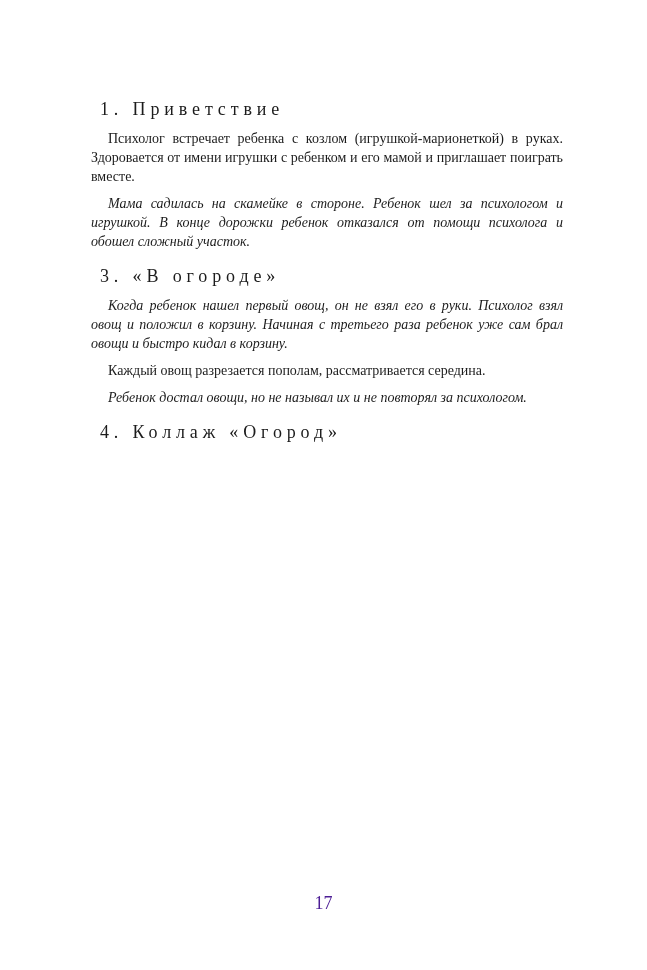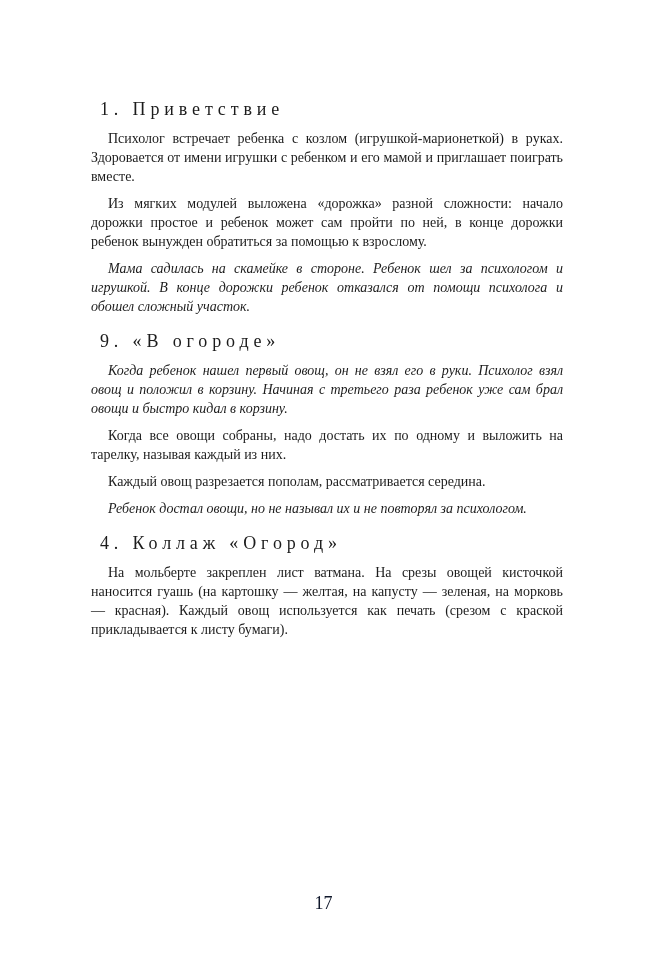--- a/index.html
+++ b/index.html
@@ -44,46 +44,43 @@
   }
   .para.italic { font-style: italic; }
   .page-number {
     position: absolute;
     left: 0;
     right: 0;
     top: 892px;
     text-align: center;
     font-size: 18px;
     line-height: 22px;
-    color: #0f172a;
+    color: #4c1d95;
   }
 </style>
 </head>
 <body>
 
 <div class="page">
 
   <div class="section">
     <h2 class="heading">1. Приветствие</h2>
     <p class="para">Психолог встречает ребенка с козлом (игрушкой-марио­неткой) в руках. Здоровается от имени игрушки с ребенком и его мамой и приглашает поиграть вместе.</p>
   </div>
 
   <div class="section">
-    <p class="para">Из мягких модулей выложена «дорожка» разной слож­ности: начало дорожки простое и ребенок может сам пройти по ней, в конце дорожки ребенок вынужден обратиться за помощью к взрослому.</p>
     <p class="para italic">Мама садилась на скамейке в стороне. Ребенок шел за пси­хологом и игрушкой. В конце дорожки ребенок отказался от помощи психолога и обошел сложный участок.</p>
   </div>
 
   <div class="section">
-    <h2 class="heading">9. «В огороде»</h2>
+    <h2 class="heading">3. «В огороде»</h2>
     <p class="para italic">Когда ребенок нашел первый овощ, он не взял его в руки. Психолог взял овощ и положил в корзину. Начиная с третьего раза ребенок уже сам брал овощи и быстро кидал в корзину.</p>
-    <p class="para">Когда все овощи собраны, надо достать их по одному и выложить на тарелку, называя каждый из них.</p>
     <p class="para">Каждый овощ разрезается пополам, рассматривается середина.</p>
     <p class="para italic">Ребенок достал овощи, но не называл их и не повторял за психологом.</p>
   </div>
 
   <div class="section">
     <h2 class="heading">4. Коллаж «Огород»</h2>
-    <p class="para">На мольберте закреплен лист ватмана. На срезы овощей кисточкой наносится гуашь (на картошку — желтая, на ка­пусту — зеленая, на морковь — красная). Каждый овощ ис­пользуется как печать (срезом с краской прикладывается к листу бумаги).</p>
   </div>
 
   <div class="page-number">17</div>
 
 </div>
 
 </body></html>

